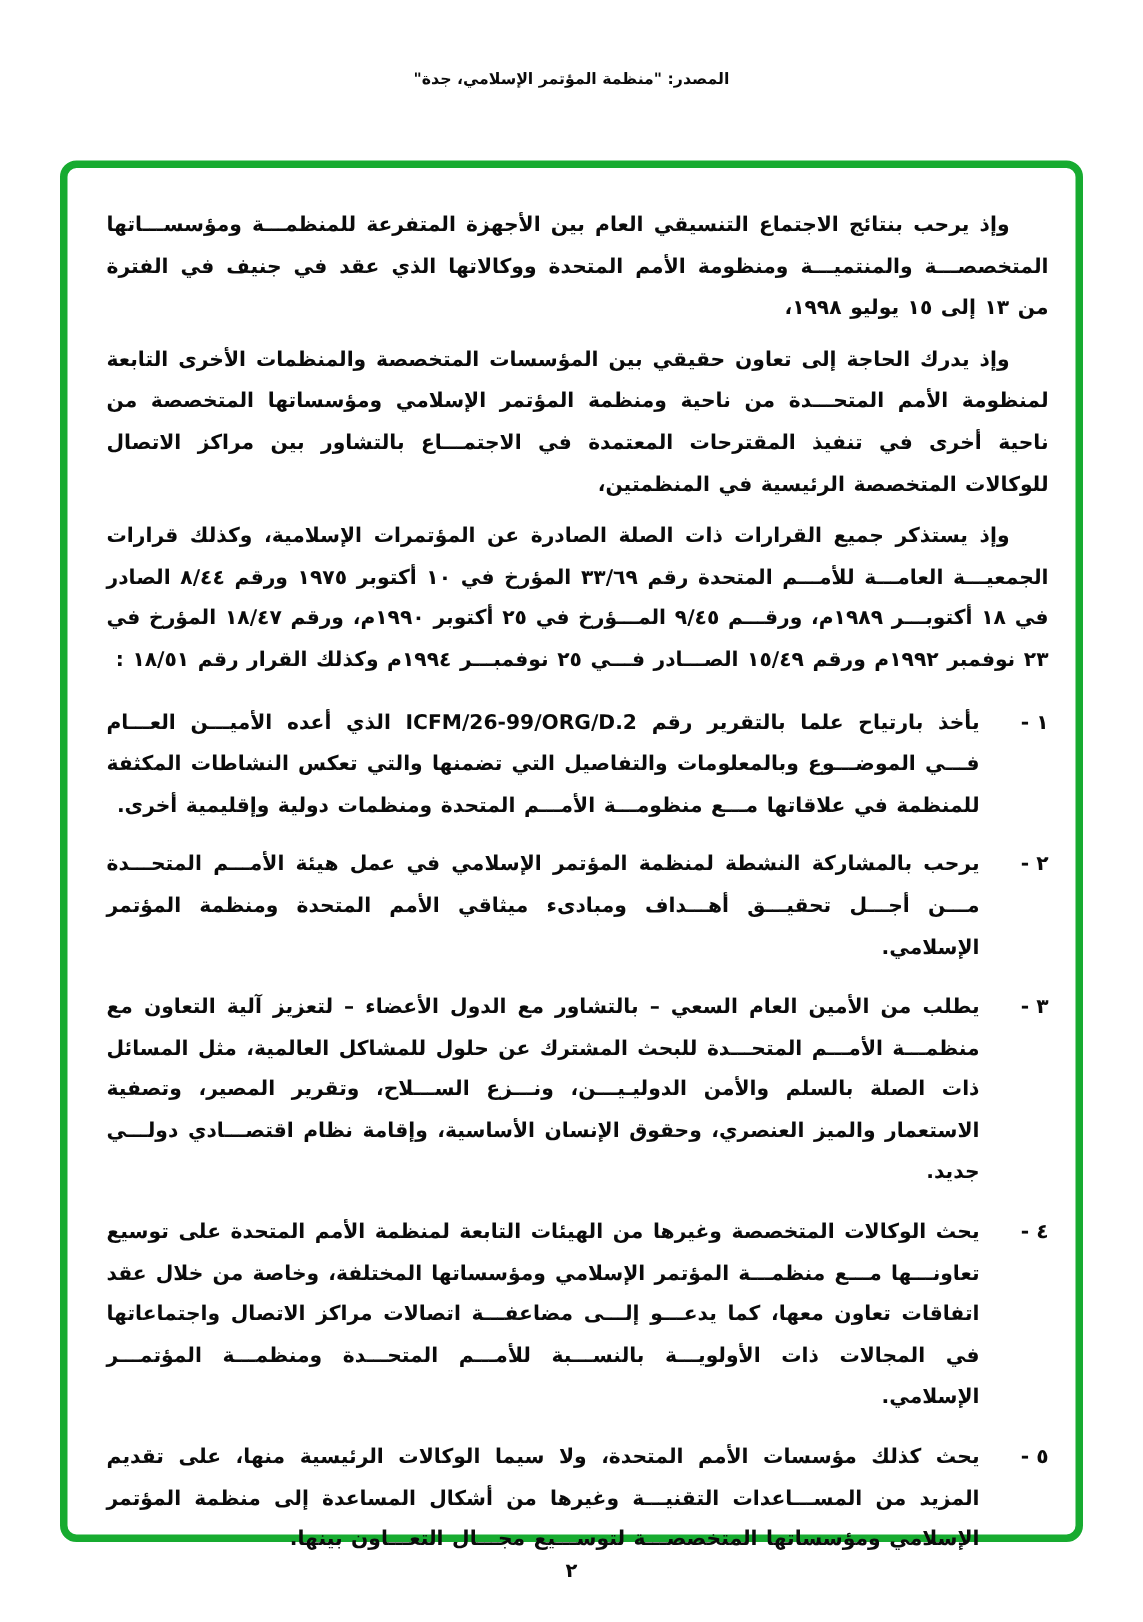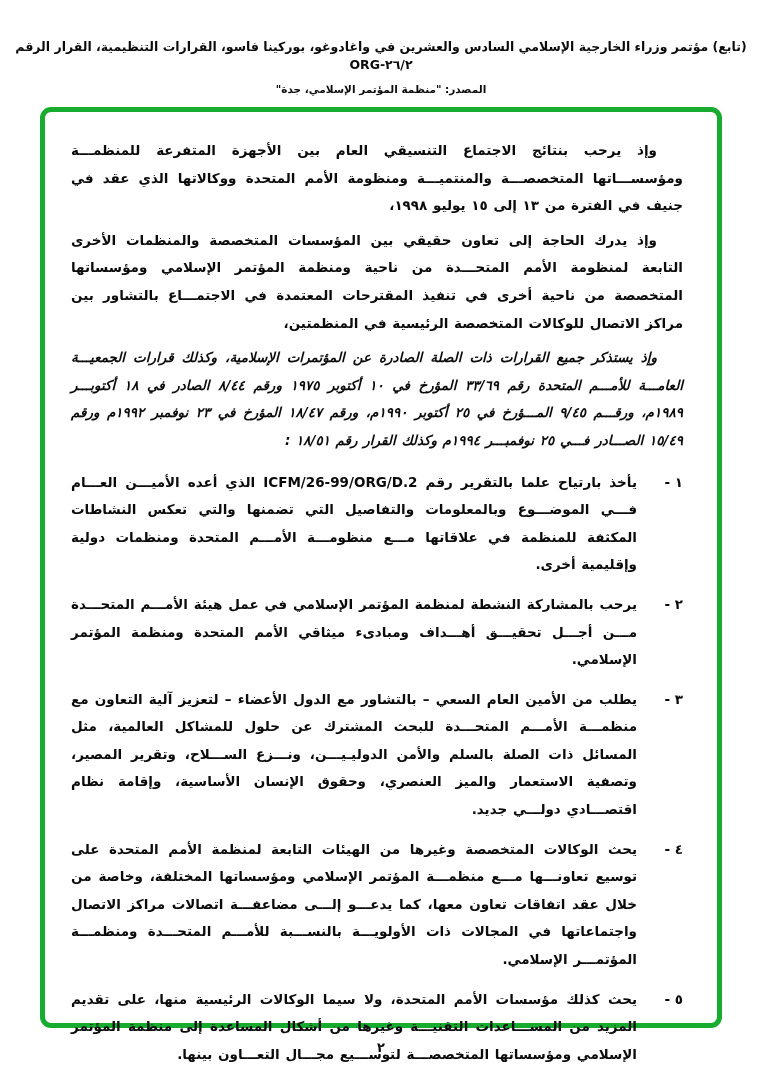--- a/index.html
+++ b/index.html
@@ -17,31 +17,31 @@
     direction:rtl; text-align:center; font-weight:bold;
   }
   .doc-header-line1 { font-size:12.5px; line-height:18px; letter-spacing:0; }
   .doc-header-line2 { font-size:10.5px; line-height:16px; margin-top:7px; }
   .doc-box {
     position:absolute; left:40px; top:107px;
     width:682px; height:921px;
     border:5px solid #17ab30;
     border-radius:11px;
     direction:rtl;
-    padding:25px 34px 0 26px;
+    padding:25px 18px 0 26px;
   }
   .para {
     font-size:13.5px; font-weight:bold;
     line-height:27.6px;
     text-align:justify;
     text-indent:26px;
     margin-bottom:7px;
     word-spacing:1px;
   }
-  .para.last-preamble { margin-bottom:14px;font-style:italic; }
+  .para.last-preamble { margin-bottom:14px; }
   .item {
     display:flex;
     margin-bottom:12px;
   }
   .item-marker {
     flex:0 0 46px;
     font-size:13.5px; font-weight:bold;
     line-height:27.6px;
     white-space:nowrap;
   }
@@ -57,21 +57,20 @@
     text-align:center;
     font-size:13px; font-weight:bold;
   }
 </style>
 </head>
 <body>
 
 <div class="page">
 
   <div class="doc-header">
-    <div class="doc-header-line1">(تابع) مؤتمر وزراء الخارجية الإسلامي السادس والعشرين في واغادوغو، بوركينا فاسو، القرارات التنظيمية، القرار الرقم ⁦ORG-٢٦/٢⁩</div>
     <div class="doc-header-line2">المصدر:  "منظمة المؤتمر الإسلامي، جدة"</div>
   </div>
 
   <div class="doc-box">
 
     <p class="para">وإذ يرحب بنتائج الاجتماع التنسيقي العام بين الأجهزة المتفرعة للمنظمـــة ومؤسســـاتها المتخصصـــة والمنتميـــة ومنظومة الأمم المتحدة ووكالاتها الذي عقد في جنيف في الفترة من ١٣ إلى ١٥ يوليو ١٩٩٨،</p>
 
     <p class="para">وإذ يدرك الحاجة إلى تعاون حقيقي بين المؤسسات المتخصصة والمنظمات الأخرى التابعة لمنظومة الأمم المتحـــدة من ناحية ومنظمة المؤتمر الإسلامي ومؤسساتها المتخصصة من ناحية أخرى في تنفيذ المقترحات المعتمدة في الاجتمـــاع بالتشاور بين مراكز الاتصال للوكالات المتخصصة الرئيسية في المنظمتين،</p>
 
     <p class="para last-preamble">وإذ يستذكر جميع القرارات ذات الصلة الصادرة عن المؤتمرات الإسلامية، وكذلك قرارات الجمعيـــة العامـــة للأمـــم المتحدة رقم ٣٣/٦٩ المؤرخ في ١٠ أكتوبر ١٩٧٥ ورقم ٨/٤٤ الصادر في ١٨ أكتوبـــر ١٩٨٩م، ورقـــم ٩/٤٥ المـــؤرخ في ٢٥ أكتوبر ١٩٩٠م، ورقم ١٨/٤٧ المؤرخ في ٢٣ نوفمبر ١٩٩٢م ورقم ١٥/٤٩ الصـــادر فـــي ٢٥ نوفمبـــر ١٩٩٤م وكذلك القرار رقم ١٨/٥١ :</p>

